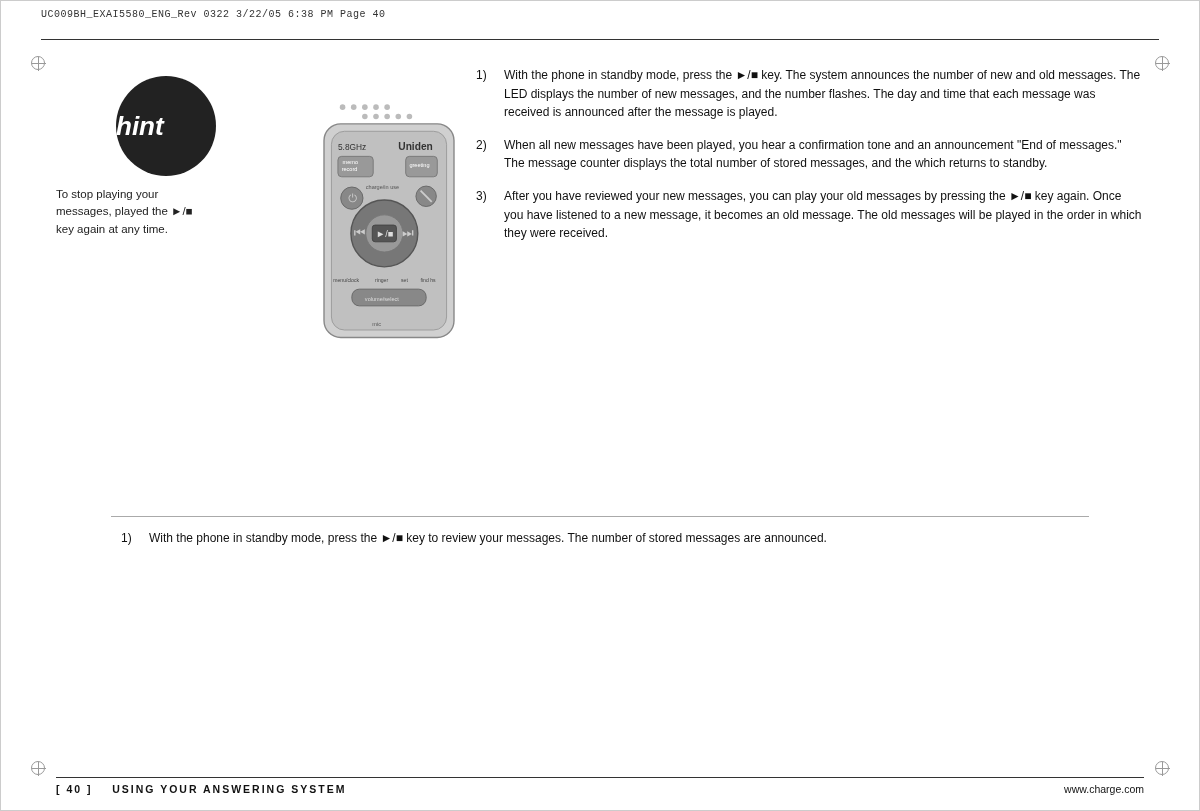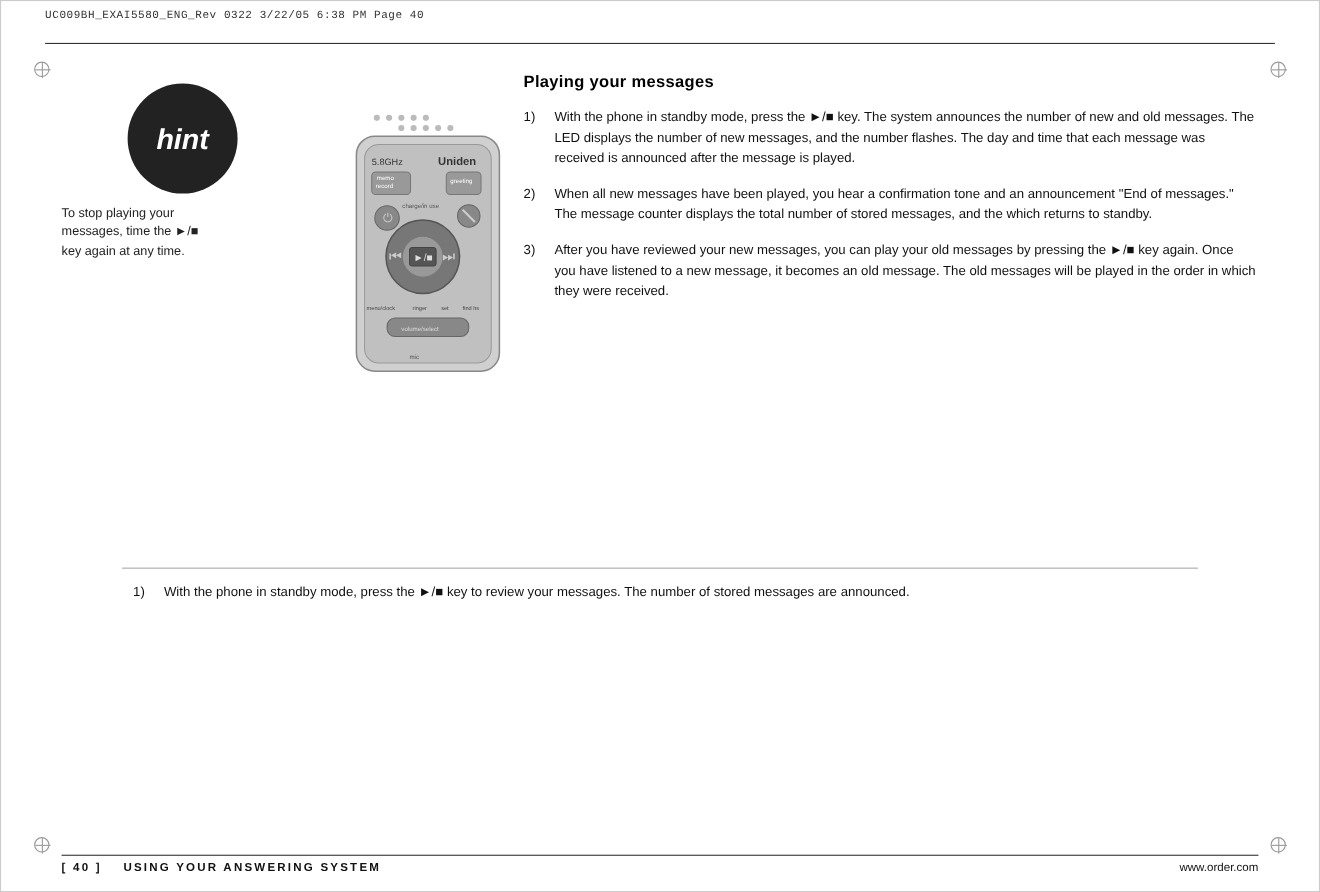--- a/index.html
+++ b/index.html
@@ -90,21 +90,20 @@
       width: 220px;
     }
 
     .hint-circle {
       width: 100px;
       height: 100px;
       border-radius: 50%;
       background: #222;
       display: flex;
       align-items: center;
-      justify-content: center;
       margin: 0 auto 10px auto;
     }
 
     .hint-text {
       color: #fff;
       font-family: Arial, sans-serif;
       font-size: 26px;
       font-weight: bold;
       font-style: italic;
     }
@@ -236,21 +235,21 @@
   </div>
 
   <div class="content-area">
 
     <div class="left-col">
       <div class="hint-circle">
         <span class="hint-text">hint</span>
       </div>
       <div class="hint-caption">
         <span>To stop playing your</span><br>
-        <span>messages, time the  ►/■</span><br>
+        <span>messages, played the  ►/■</span><br>
         <span>key again at any time.</span>
       </div>
     </div>
 
     <div class="phone-area">
       <svg viewBox="0 0 180 280" class="phone-svg">
 
         <circle cx="40" cy="12" r="3" fill="#bbb"></circle>
         <circle cx="52" cy="12" r="3" fill="#bbb"></circle>
         <circle cx="64" cy="12" r="3" fill="#bbb"></circle>
@@ -301,21 +300,20 @@
         <text x="124" y="200" font-size="5.5" font-family="Arial" fill="#444">find hs</text>
 
         <rect x="50" y="208" width="80" height="18" rx="8" ry="8" fill="#888" stroke="#666" stroke-width="1"></rect>
         <text x="64" y="221" font-size="6" font-family="Arial" fill="#ddd">volume/select</text>
 
         <text x="72" y="248" font-size="6" font-family="Arial" fill="#555">mic</text>
       </svg>
     </div>
 
     <div class="right-col">
-      <div class="section-title">Playing your messages</div>
 
       <div class="numbered-item">
         <span class="item-num">1)</span>
         <span class="item-body">With the phone in standby mode, press the  ►/■  key. The system announces the number of new and old messages. The LED displays the number of new messages, and the number flashes. The day and time that each message was received is announced after the message is played.</span>
       </div>
 
       <div class="numbered-item">
         <span class="item-num">2)</span>
         <span class="item-body">When all new messages have been played, you hear a confirmation tone and an announcement "End of messages." The message counter displays the total number of stored messages, and the which returns to standby.</span>
       </div>
@@ -336,17 +334,17 @@
 
   </div>
 
   <div class="footer">
     <div class="footer-left">
       <span class="page-num">[ 40 ]</span>
       &nbsp;&nbsp;
       <span>USING YOUR ANSWERING SYSTEM</span>
     </div>
     <div class="footer-right">
-      <span>www.order.com</span>
+      <span>www.charge.com</span>
     </div>
   </div>
 
 </div>
 
 </body></html>

